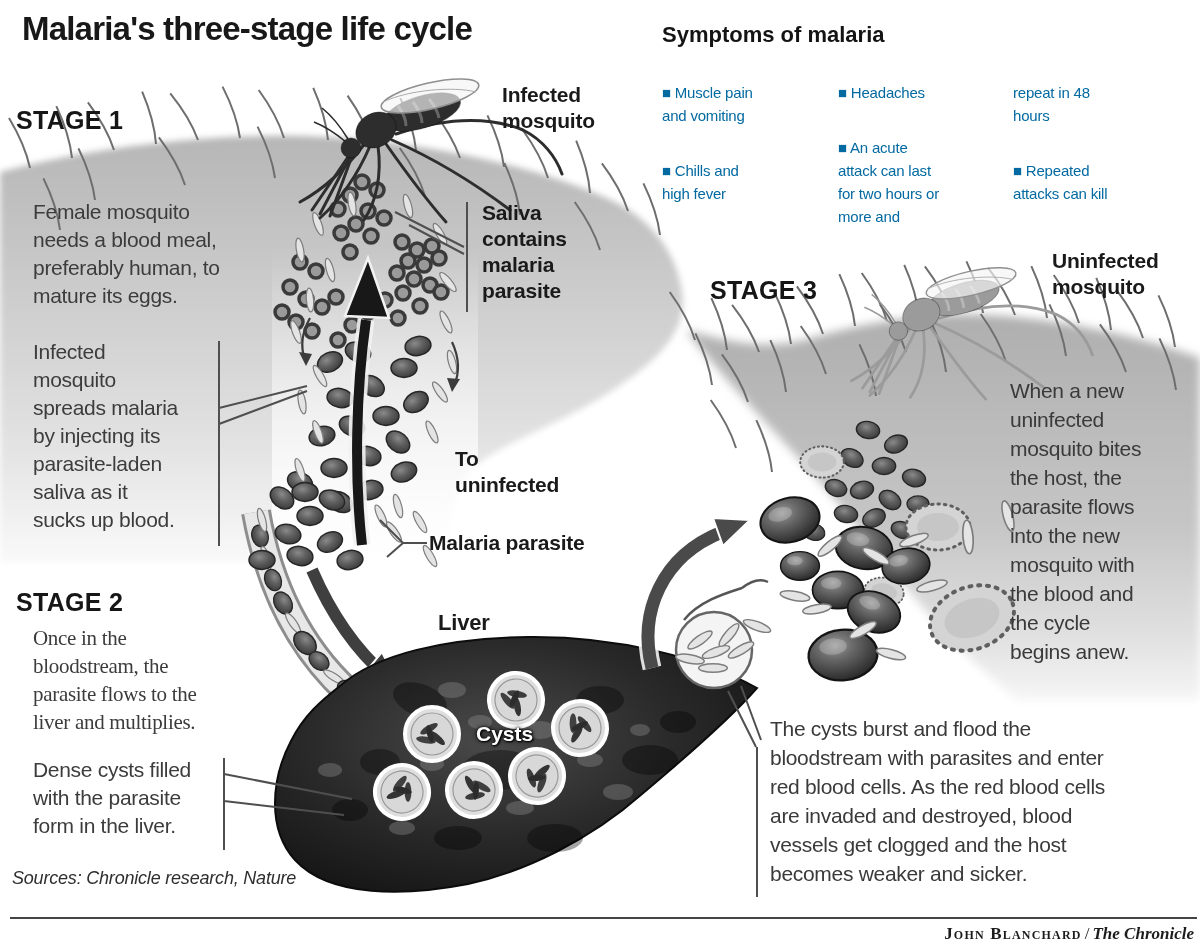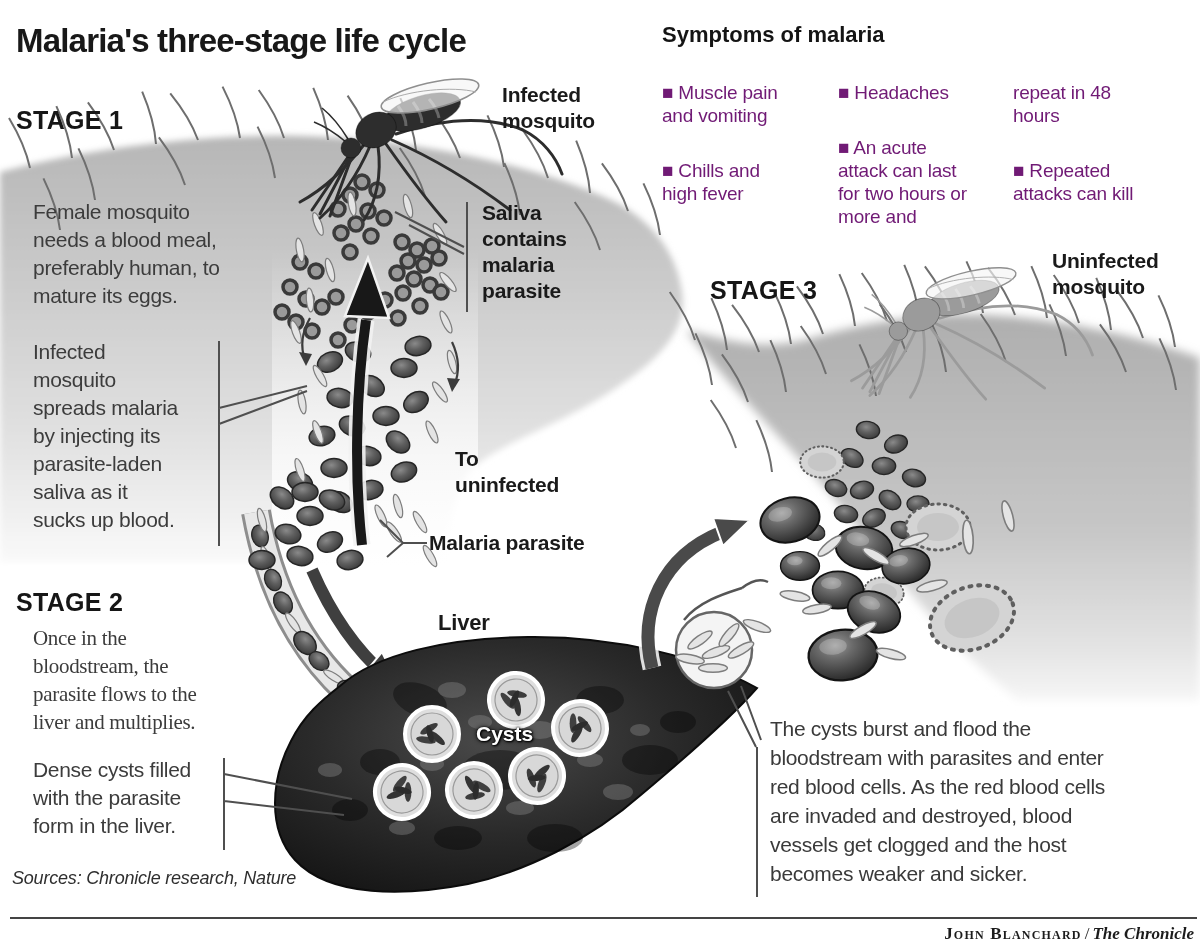--- a/index.html
+++ b/index.html
@@ -6,21 +6,21 @@
   #canvas{position:relative;width:1200px;height:952px;background:#fff;overflow:hidden;
           font-family:"Liberation Sans",sans-serif;}
   #art{position:absolute;left:0;top:0;width:1200px;height:952px;}
   .txt{position:absolute;white-space:pre-line;}
   .t-title{font-weight:bold;font-size:33px;line-height:37px;letter-spacing:-0.8px;color:#181818;}
   .t-stage{font-weight:bold;font-size:25px;line-height:28px;letter-spacing:0.3px;color:#161616;}
   .t-body{font-size:21px;line-height:28px;letter-spacing:-0.3px;color:#3c3c3c;}
   .t-body3{font-size:21px;line-height:29px;letter-spacing:-0.3px;color:#3a3a3a;}
   .t-label{font-weight:bold;font-size:21px;line-height:26px;letter-spacing:-0.2px;color:#1a1a1a;}
   .t-symhead{font-weight:bold;font-size:22px;color:#141414;}
-  .t-sym{font-size:19px;line-height:23px;letter-spacing:-0.2px;color:#701a75;}
+  .t-sym{font-size:15px;line-height:23px;letter-spacing:-0.2px;color:#0369a1;}
   .sym-item{white-space:pre-line;}
   .sym-item + .sym-item{margin-top:9px;}
   .t-sources{font-style:italic;font-size:18px;color:#2f2f2f;letter-spacing:-0.2px;}
   .t-cysts{font-weight:bold;font-size:21px;color:#ffffff;
            text-shadow:0 0 5px #000,0 0 2px #000,1px 1px 2px #000;padding-left:32px;}
   .t-credit{font-family:"Liberation Serif",serif;font-size:17px;color:#1c1c1c;}
   .credit-name{font-variant:small-caps;letter-spacing:1.2px;font-weight:bold;}
   .credit-sep{padding:0 3px;}
   .credit-pub{font-style:italic;font-weight:bold;}
   
@@ -408,21 +408,21 @@
     <path class="leader" d="M467 202 V312 M395 212 L464 247 M409 225 L464 254"></path>
     <path class="leader" d="M219 341 V546 M219 408 L307 386 M219 424 L307 391"></path>
     <path class="leader" d="M427 543 L403 543 L380 520 M403 543 L387 557"></path>
     <path class="leader" d="M224 758 V850 M224 774 L352 799 M224 801 L344 815"></path>
     <path class="leader" d="M728 691 L756 747 M741 686 L761 740 M757 747 V897"></path>
   </g>
 
   <line x1="10" y1="918" x2="1197" y2="918" stroke="#444444" stroke-width="2"></line>
 </svg>
 
-<div class="txt t-title" style="left:16px;top:10px;margin-top:12px;">Malaria's three-stage life cycle</div>
+<div class="txt t-title" style="left:22px;top:10px;">Malaria's three-stage life cycle</div>
 
 <div class="txt t-symhead" style="left:662px;top:22px;">Symptoms of malaria</div>
 <div class="txt t-sym" style="left:662px;top:58px;width:160px;">
   <div class="sym-item">■ Muscle pain
 and vomiting</div>
   <div class="sym-item">■ Chills and
 high fever</div>
 </div>
 <div class="txt t-sym" style="left:838px;top:58px;width:170px;">
   <div class="sym-item">■ Headaches</div>
@@ -467,20 +467,30 @@
 liver and multiplies.</div>
 <div class="txt t-body" style="left:33px;top:756px;width:220px;">Dense cysts filled
 with the parasite
 form in the liver.</div>
 <div class="txt t-label" style="left:438px;top:610px;font-size:22px;">Liver</div>
 <div class="txt t-cysts" style="left:444px;top:722px;">Cysts</div>
 
 <div class="txt t-stage" style="left:710px;top:276px;">STAGE 3</div>
 <div class="txt t-label" style="left:1052px;top:248px;">Uninfected
 mosquito</div>
+<div class="txt t-body3" style="left:1010px;top:376px;width:190px;">When a new
+uninfected
+mosquito bites
+the host, the
+parasite flows
+into the new
+mosquito with
+the blood and
+the cycle
+begins anew.</div>
 <div class="txt t-body3" style="left:770px;top:714px;width:440px;">The cysts burst and flood the
 bloodstream with parasites and enter
 red blood cells. As the red blood cells
 are invaded and destroyed, blood
 vessels get clogged and the host
 becomes weaker and sicker.</div>
 
 <div class="txt t-credit" style="right:6px;top:924px;"><span class="credit-name">John Blanchard</span><span class="credit-sep">/</span><span class="credit-pub">The Chronicle</span></div>
 <div class="txt t-sources" style="left:12px;top:868px;">Sources: Chronicle research, Nature</div>
 

